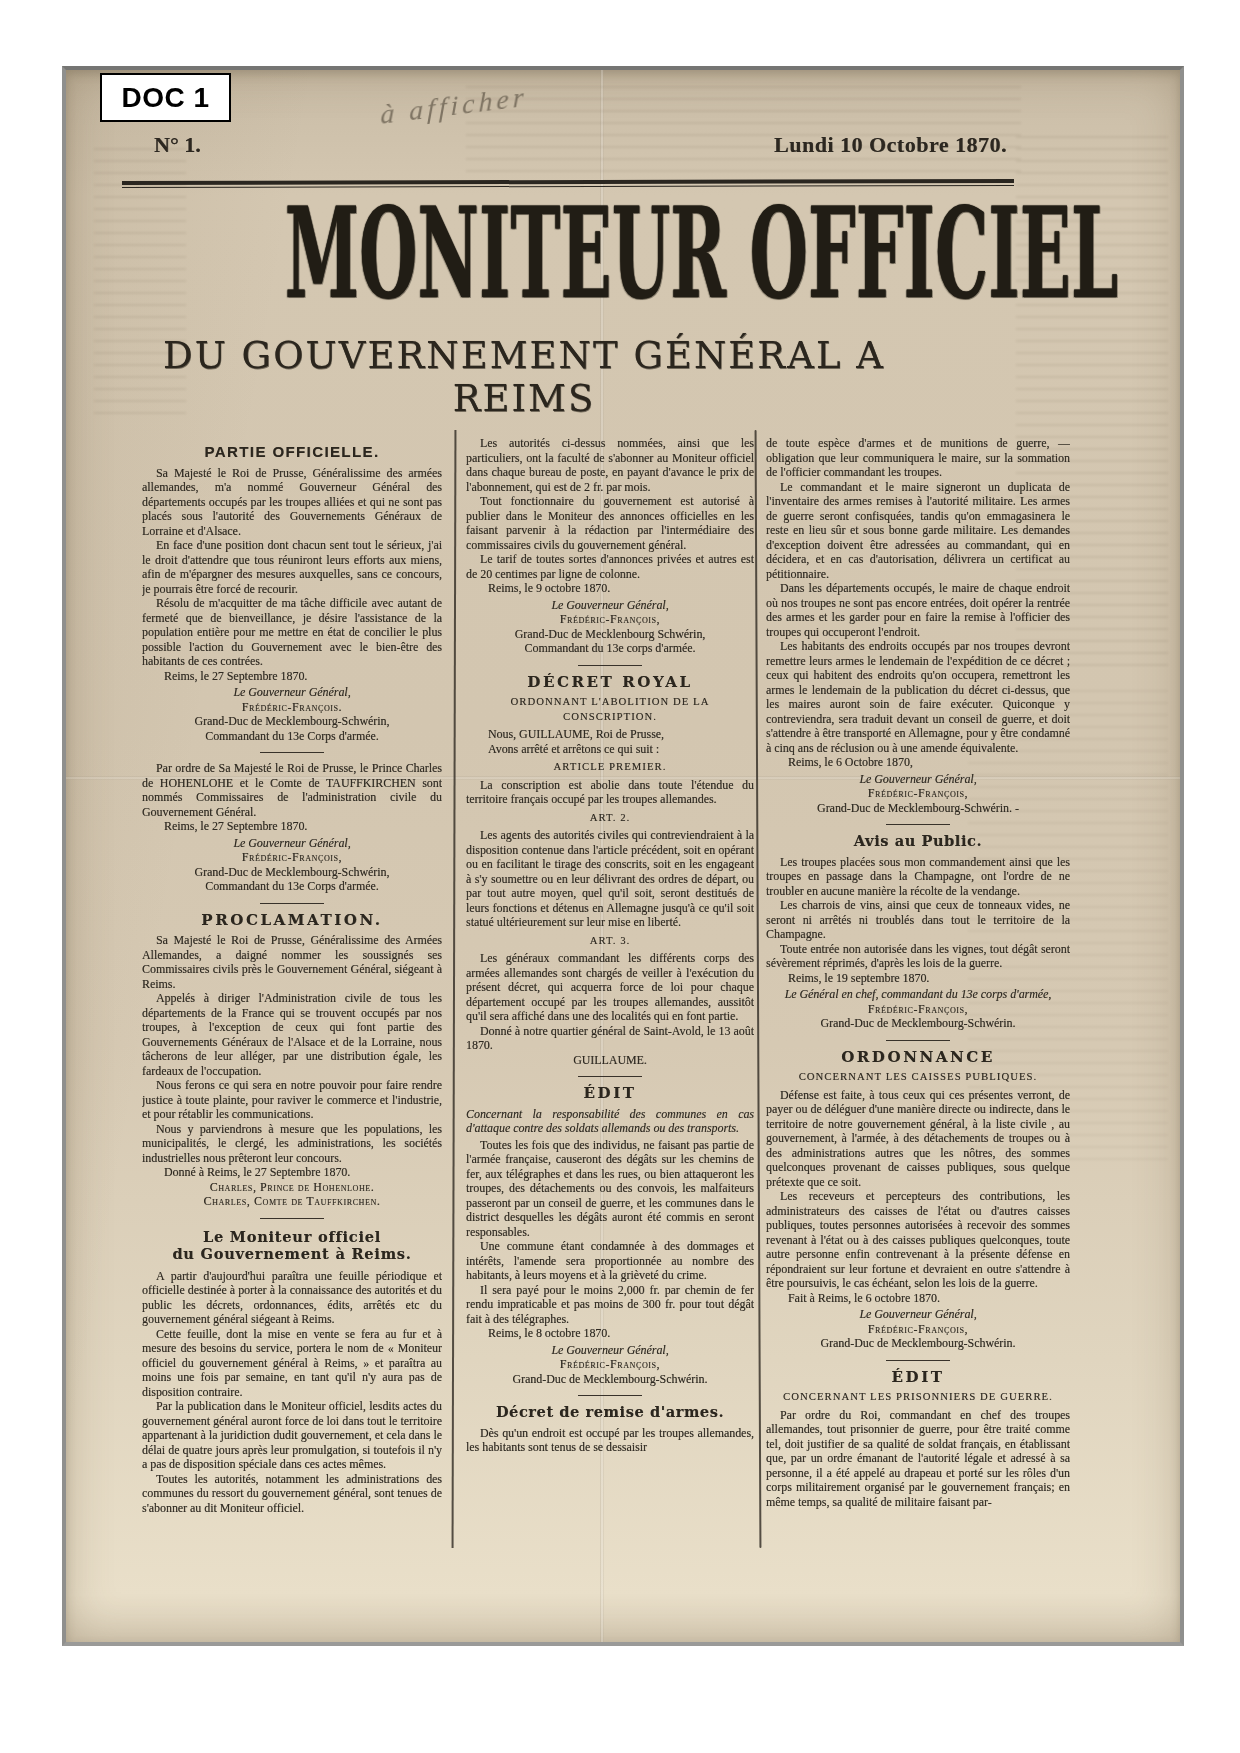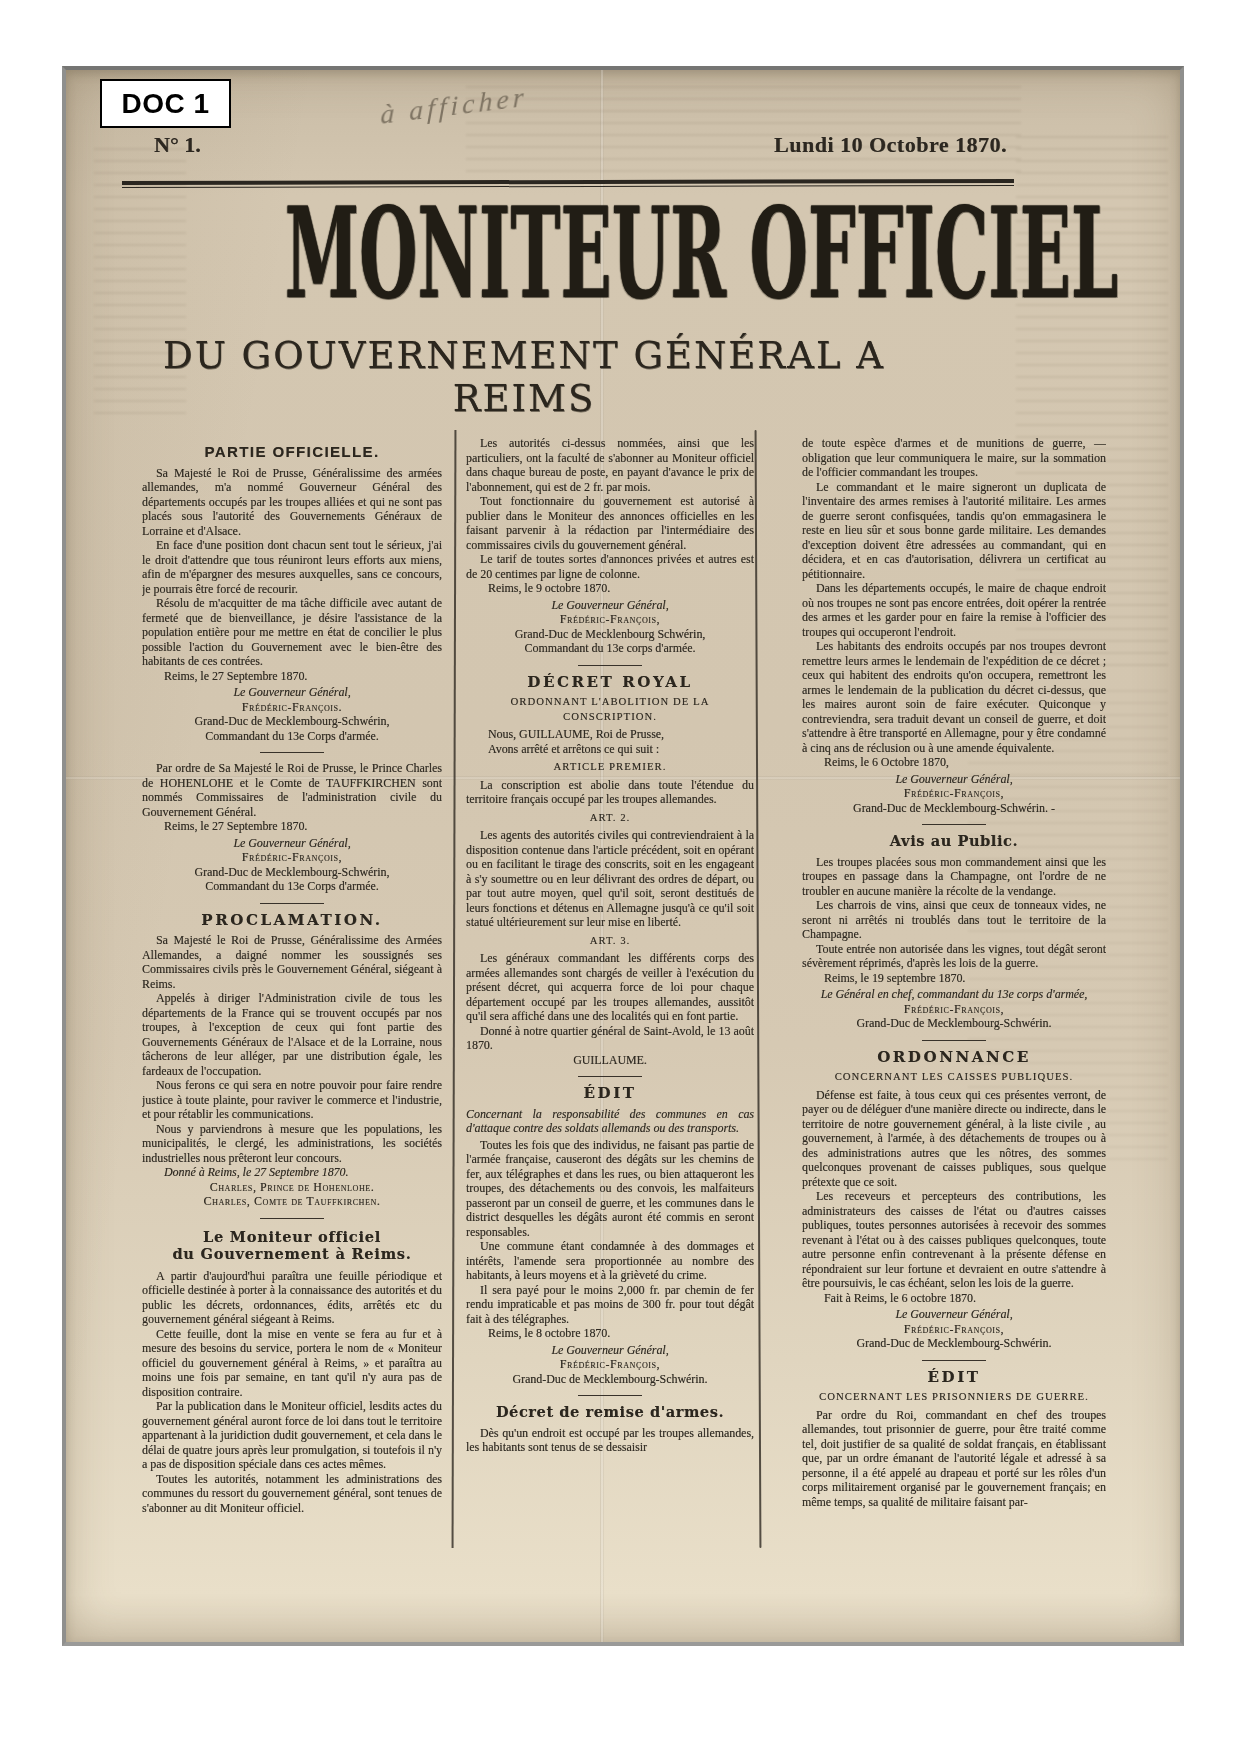--- a/index.html
+++ b/index.html
@@ -18,21 +18,21 @@
     overflow:hidden;
   }
   .crease-v{position:absolute;top:0;bottom:0;width:4px;
     background:linear-gradient(90deg,rgba(105,90,65,.18),rgba(255,255,255,.30),rgba(105,90,65,.14));}
   .crease-h{position:absolute;left:0;right:0;height:4px;
     background:linear-gradient(180deg,rgba(105,90,65,.14),rgba(255,255,255,.22),rgba(105,90,65,.10));}
   .bleed{position:absolute;opacity:.55;filter:blur(1.1px);
     background:repeating-linear-gradient(180deg, rgba(104,92,66,.20) 0 2px, rgba(0,0,0,0) 2px 12px);}
   
   .doc-label{
-    position:absolute;left:34px;top:9px;width:127px;height:45px;background:#ffffff;
+    position:absolute;left:34px;top:3px;width:127px;height:45px;background:#ffffff;
     border:2.5px solid #000;display:flex;align-items:center;justify-content:center;
     font-family:"Liberation Sans","DejaVu Sans",sans-serif;font-weight:bold;font-size:28px;color:#000;
     letter-spacing:.5px;z-index:6;
   }
   
   .annotation{
     position:absolute;left:314px;top:20px;z-index:5;
     font-style:italic;font-size:28px;color:#716757;letter-spacing:4px;
     transform:rotate(-7deg) skewX(-8deg);filter:blur(.45px);opacity:.85;
   }
@@ -61,31 +61,31 @@
   }
   
   .col{
     position:absolute;top:366px;height:1190px;overflow:hidden;
     font-size:11.9px;line-height:14.5px;color:#2f2a22;text-align:justify;
     text-shadow:.3px .3px .4px rgba(47,42,34,.45);
     hyphens:auto;-webkit-hyphens:auto;
   }
   .col-1{left:76px;width:300px;}
   .col-2{left:400px;width:288px;}
-  .col-3{left:736px;width:304px;}
+  .col-3{left:700px;width:304px;}
   .vrule{position:absolute;top:360px;width:1.8px;height:1118px;background:#3a342b;opacity:.85;}
   .vrule-1{left:387px;transform:rotate(.15deg);}
   .vrule-2{left:691px;transform:rotate(-.25deg);border-radius:2px;}
   
   .blk{margin:0;}
   .paragraph{text-indent:14px;}
   .paragraph-cont{text-indent:0;}
   .paragraph-italic{font-style:italic;text-indent:0;margin:2px 0;}
   .dateline{text-align:left;text-indent:22px;}
-  .dateline-italic{text-align:left;text-indent:22px;font-style:italic;}
+  .dateline-italic{text-align:left;text-indent:22px;}
   .signature-italic{text-align:center;font-style:italic;margin-top:2px;}
   .signature-caps{text-align:center;font-variant:small-caps;letter-spacing:.6px;}
   .signature{text-align:center;}
   .heading{text-align:center;font-weight:bold;margin:9px 0 6px;color:#2b261e;}
   .v-sans{font-family:"Liberation Sans","DejaVu Sans",sans-serif;font-size:15px;letter-spacing:1.4px;}
   .v-fat{font-family:"DejaVu Serif",serif;font-size:15px;letter-spacing:2.6px;}
   .v-bold-serif{font-family:"DejaVu Serif",serif;font-size:14.5px;letter-spacing:.6px;}
   .heading2{white-space:pre-line;text-align:center;font-weight:bold;font-size:14.5px;line-height:17.5px;
     margin:9px 0 6px;font-family:"DejaVu Serif",serif;letter-spacing:.8px;color:#2b261e;}
   .subheading{text-align:center;font-size:10.6px;letter-spacing:1.1px;margin:4px 0 3px;}

